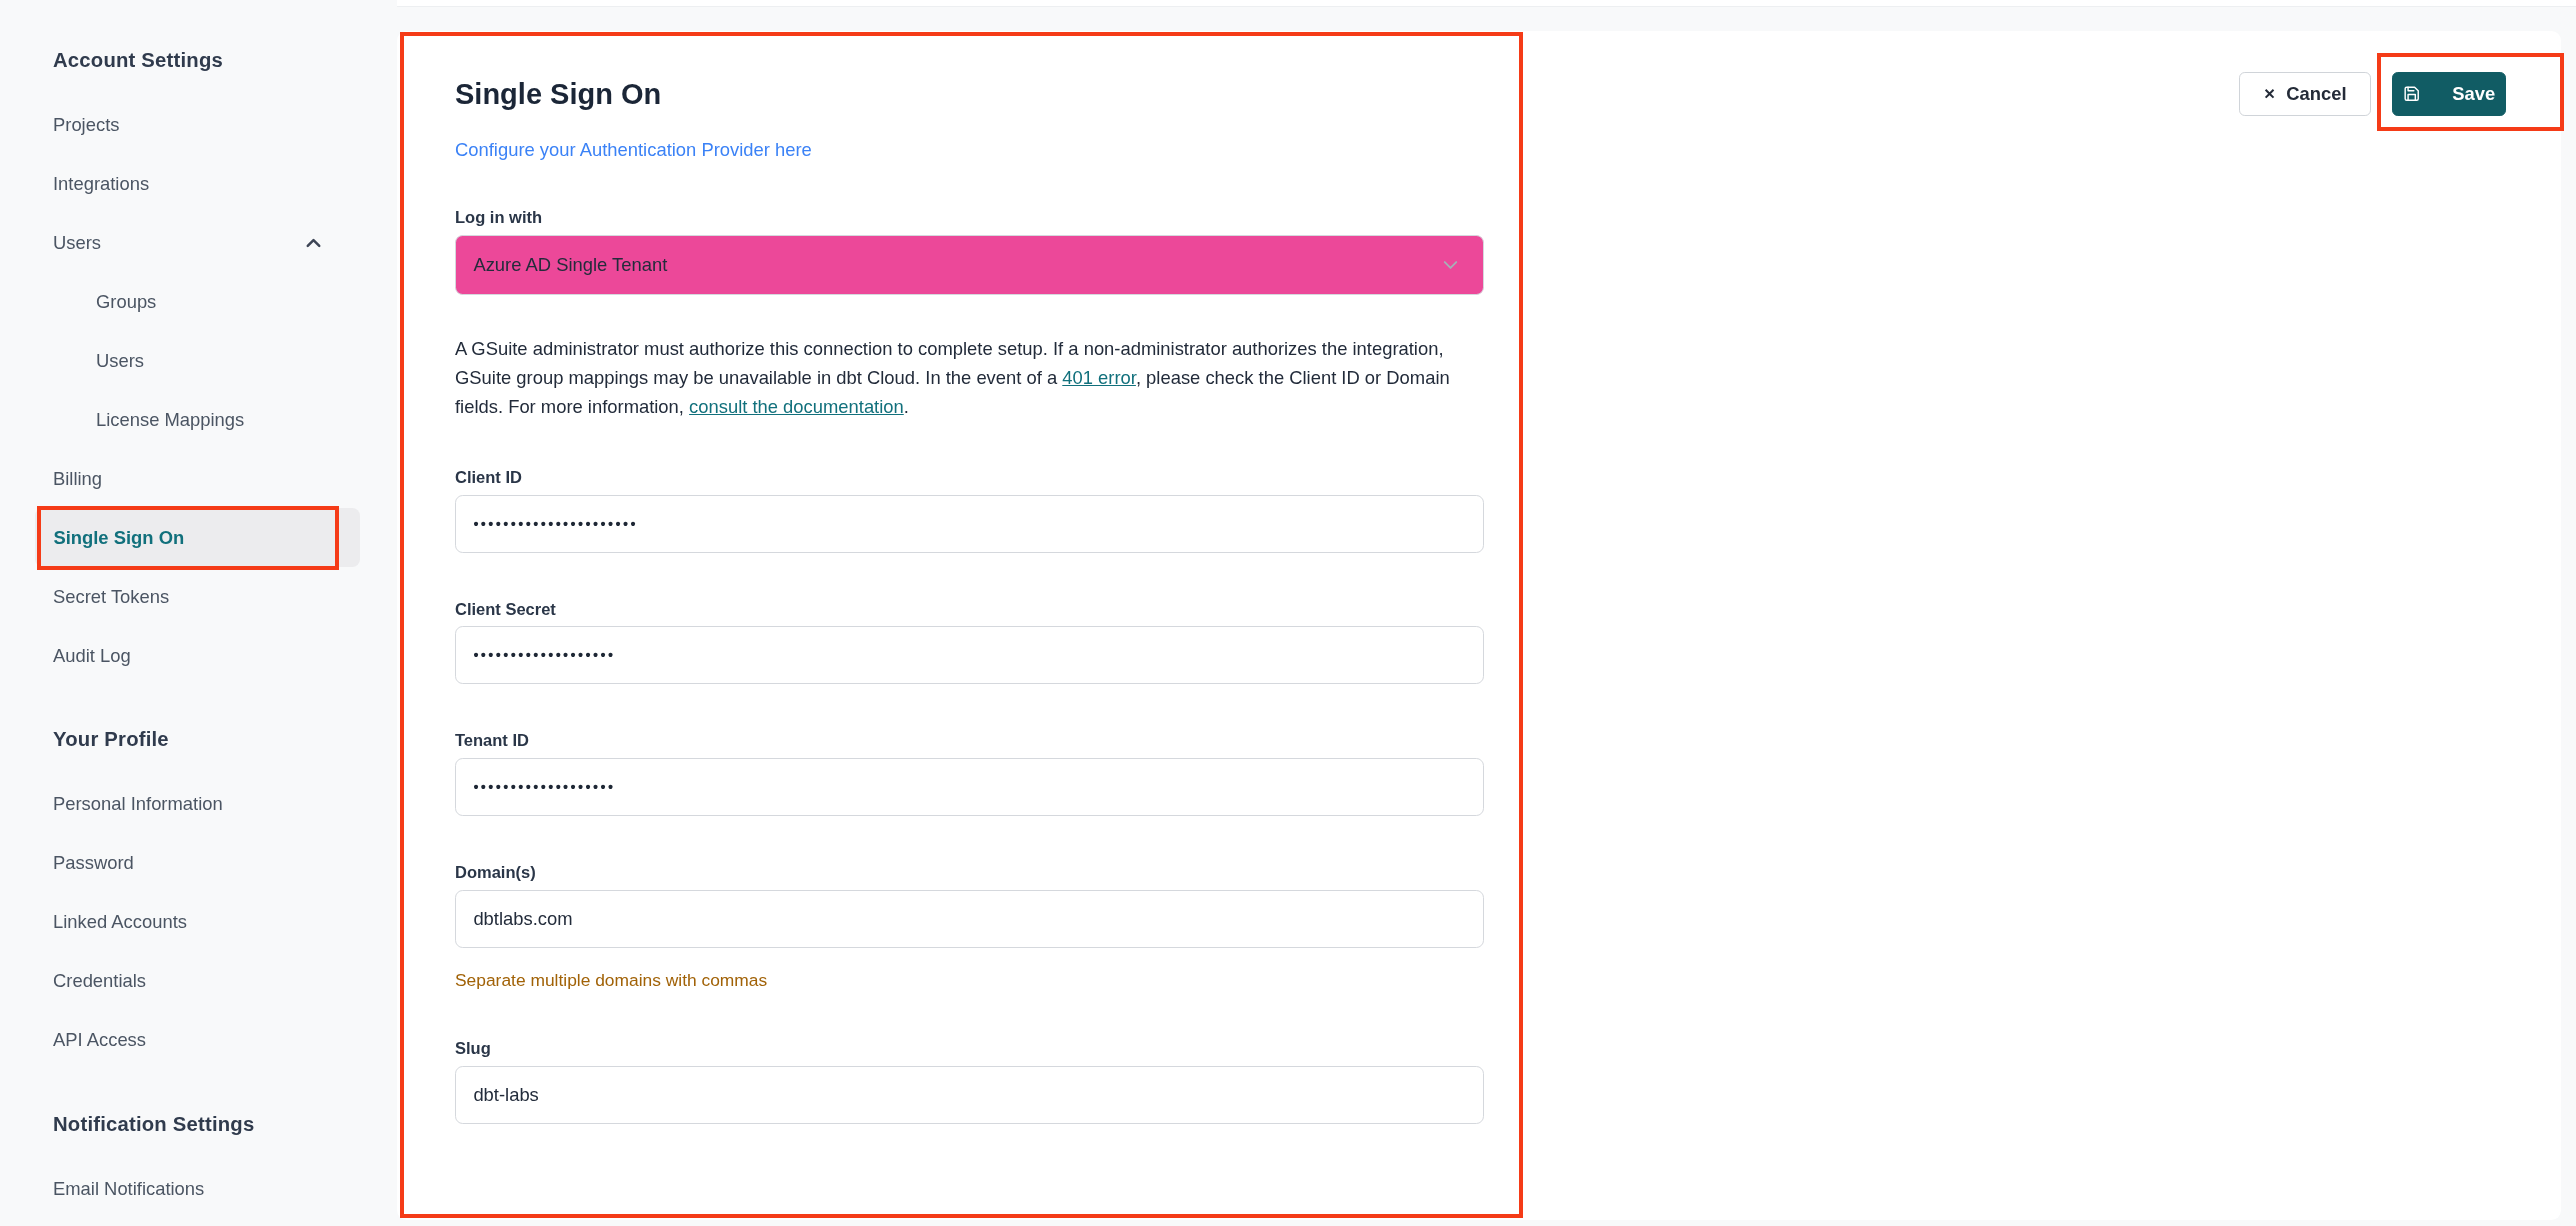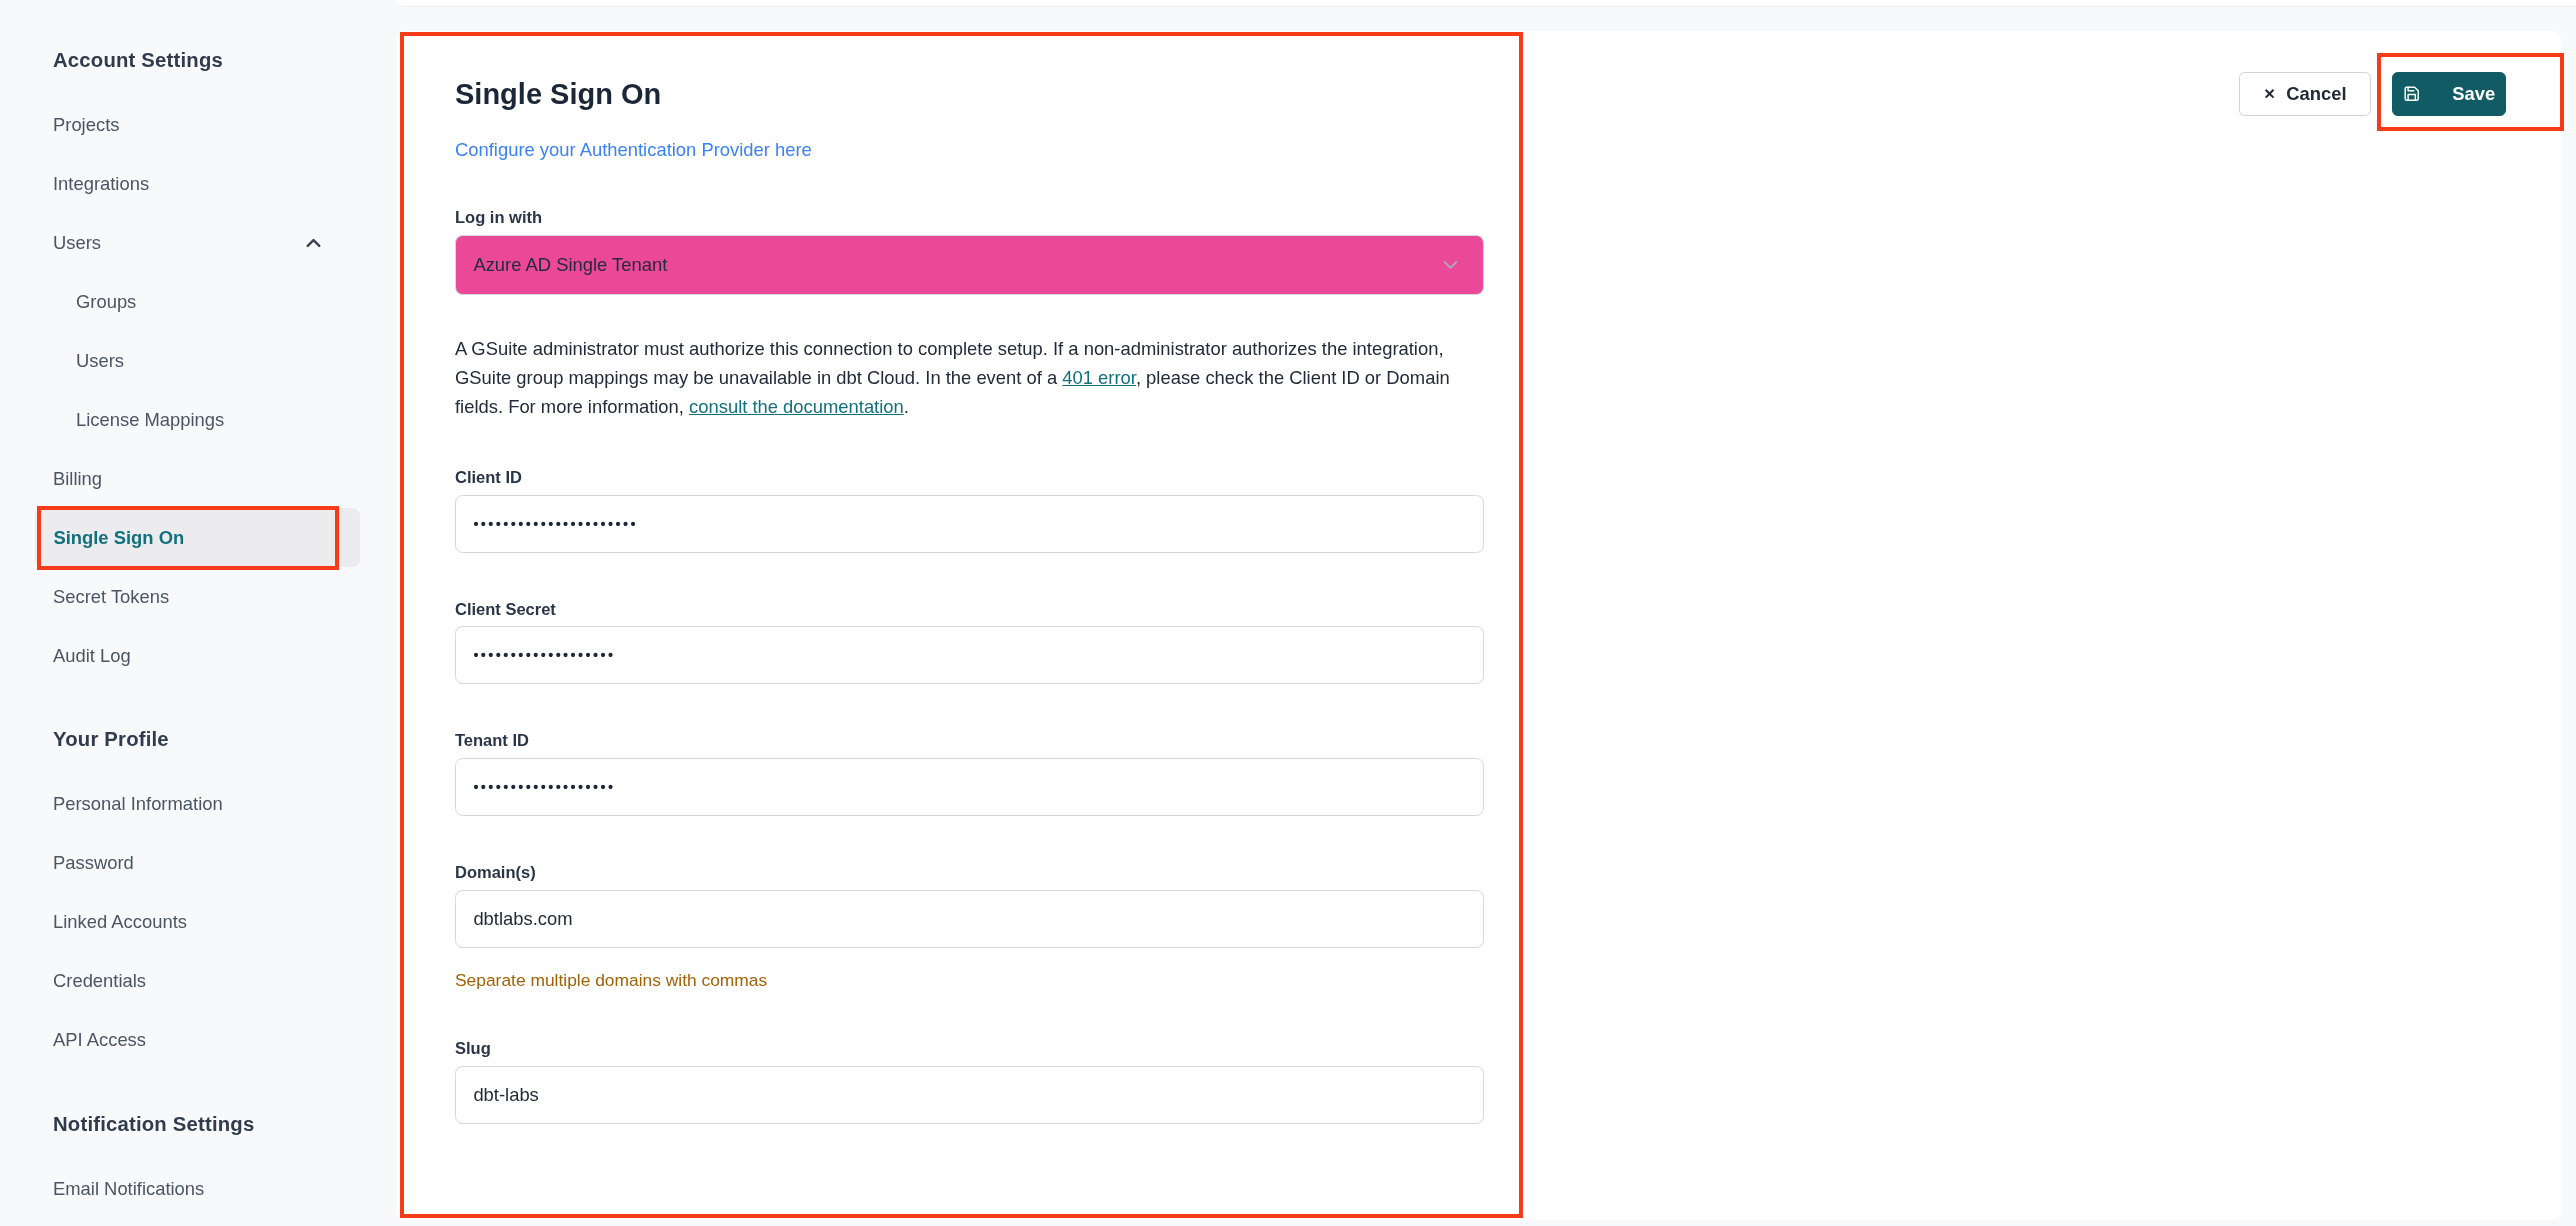--- a/index.html
+++ b/index.html
@@ -28,21 +28,21 @@
   .nav-heading {
     height:31px; line-height:31px; margin-bottom:19.4px; padding-left:53px;
     font-size:20.3px; font-weight:700; color:#303b4d; letter-spacing:0.2px;
   }
   .nav-section + .nav-section { margin-top:39px; }
   .nav-item {
     position:relative; display:flex; align-items:center;
     height:59px; padding-left:53px; font-size:18.4px; color:#4b5563;
     text-decoration:none; cursor:pointer;
   }
-  .nav-item.indent { padding-left:76px; }
+  .nav-item.indent { padding-left:96px; }
   .nav-item.active {
     margin-left:35px; margin-right:37px; padding-left:18.4px;
     background:#ececee; border-radius:7.7px;
     color:var(--teal); font-weight:700;
   }
   .nav-item .chev { position:absolute; left:302px; top:50%; transform:translateY(-50%);
     width:23px; height:23px; display:none; }
   .nav-item.has-chevron .chev { display:block; }
   .red-ring {
     display:none; position:absolute; left:1.9px; right:21px; top:-2.9px; bottom:-2.9px;

